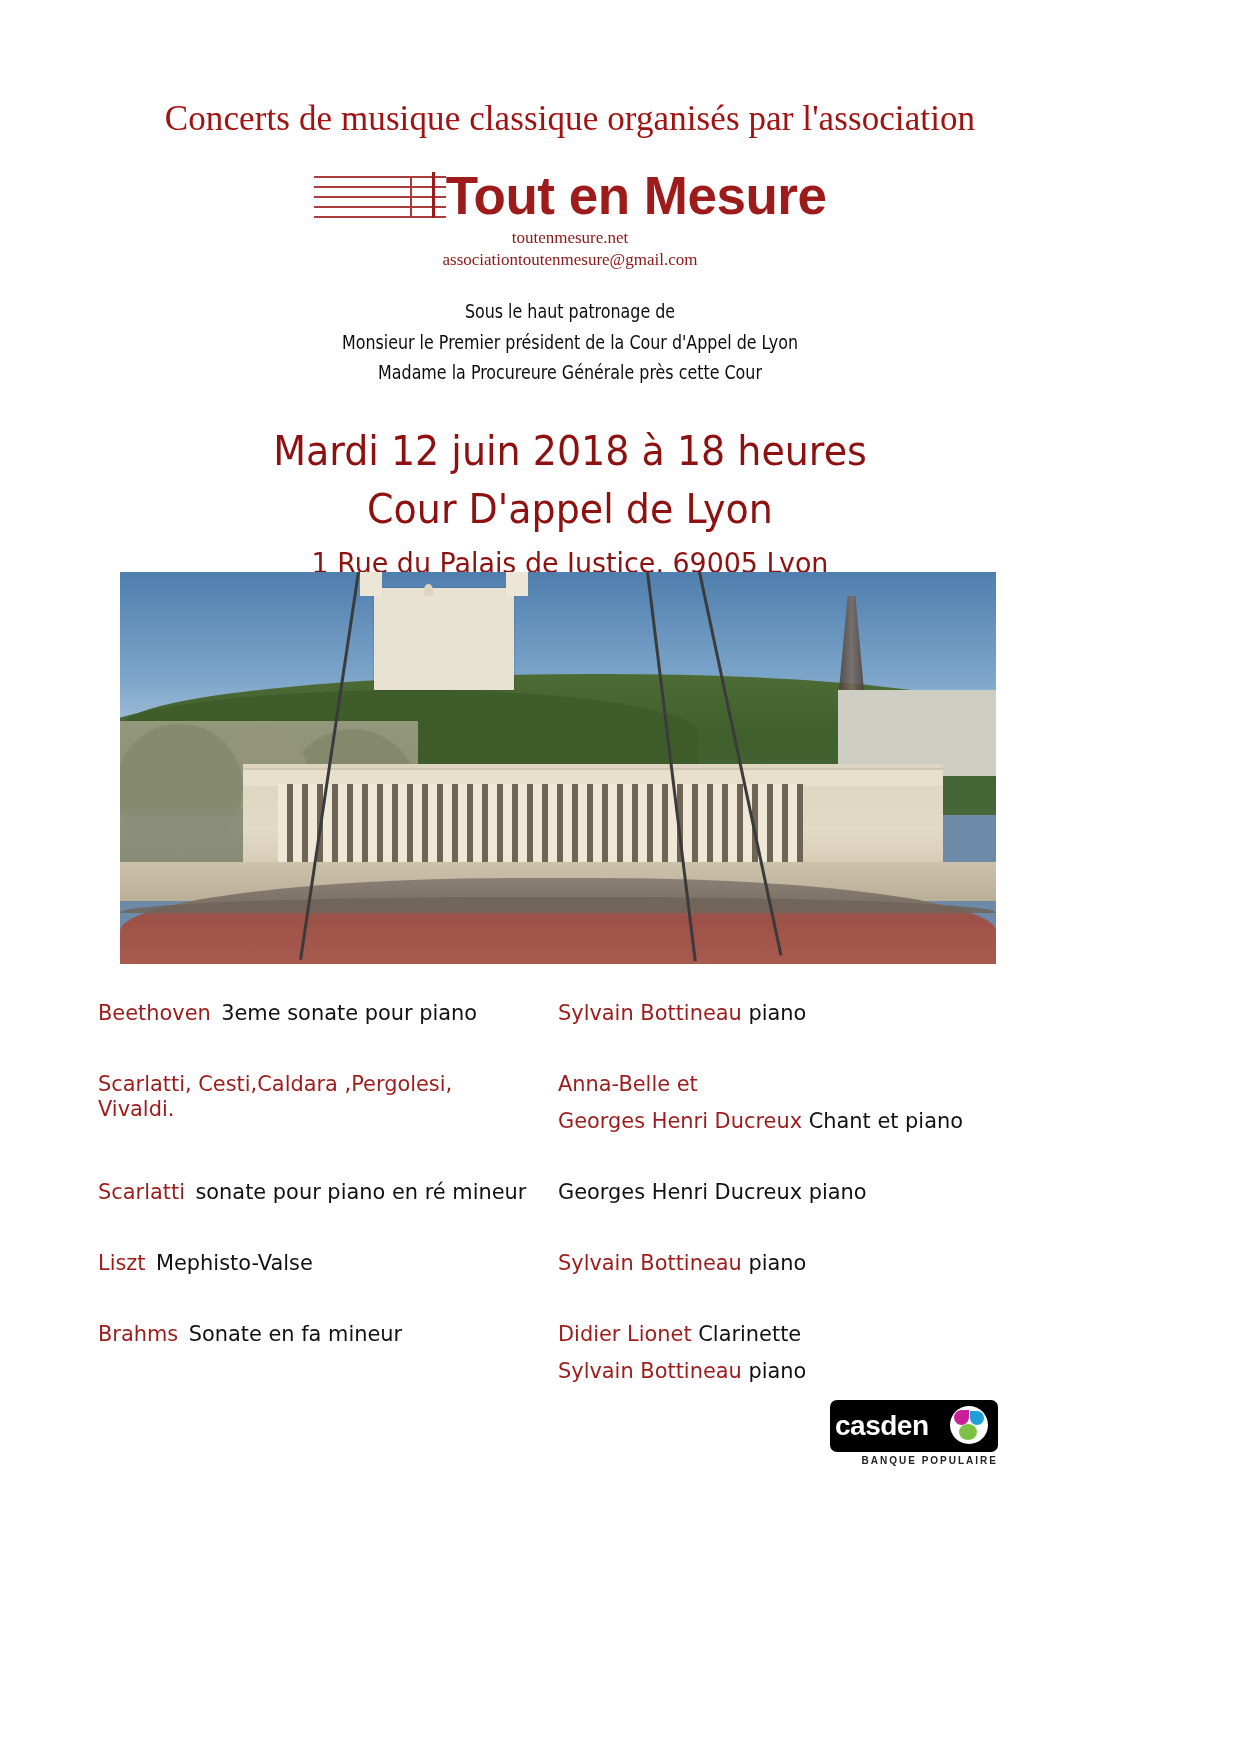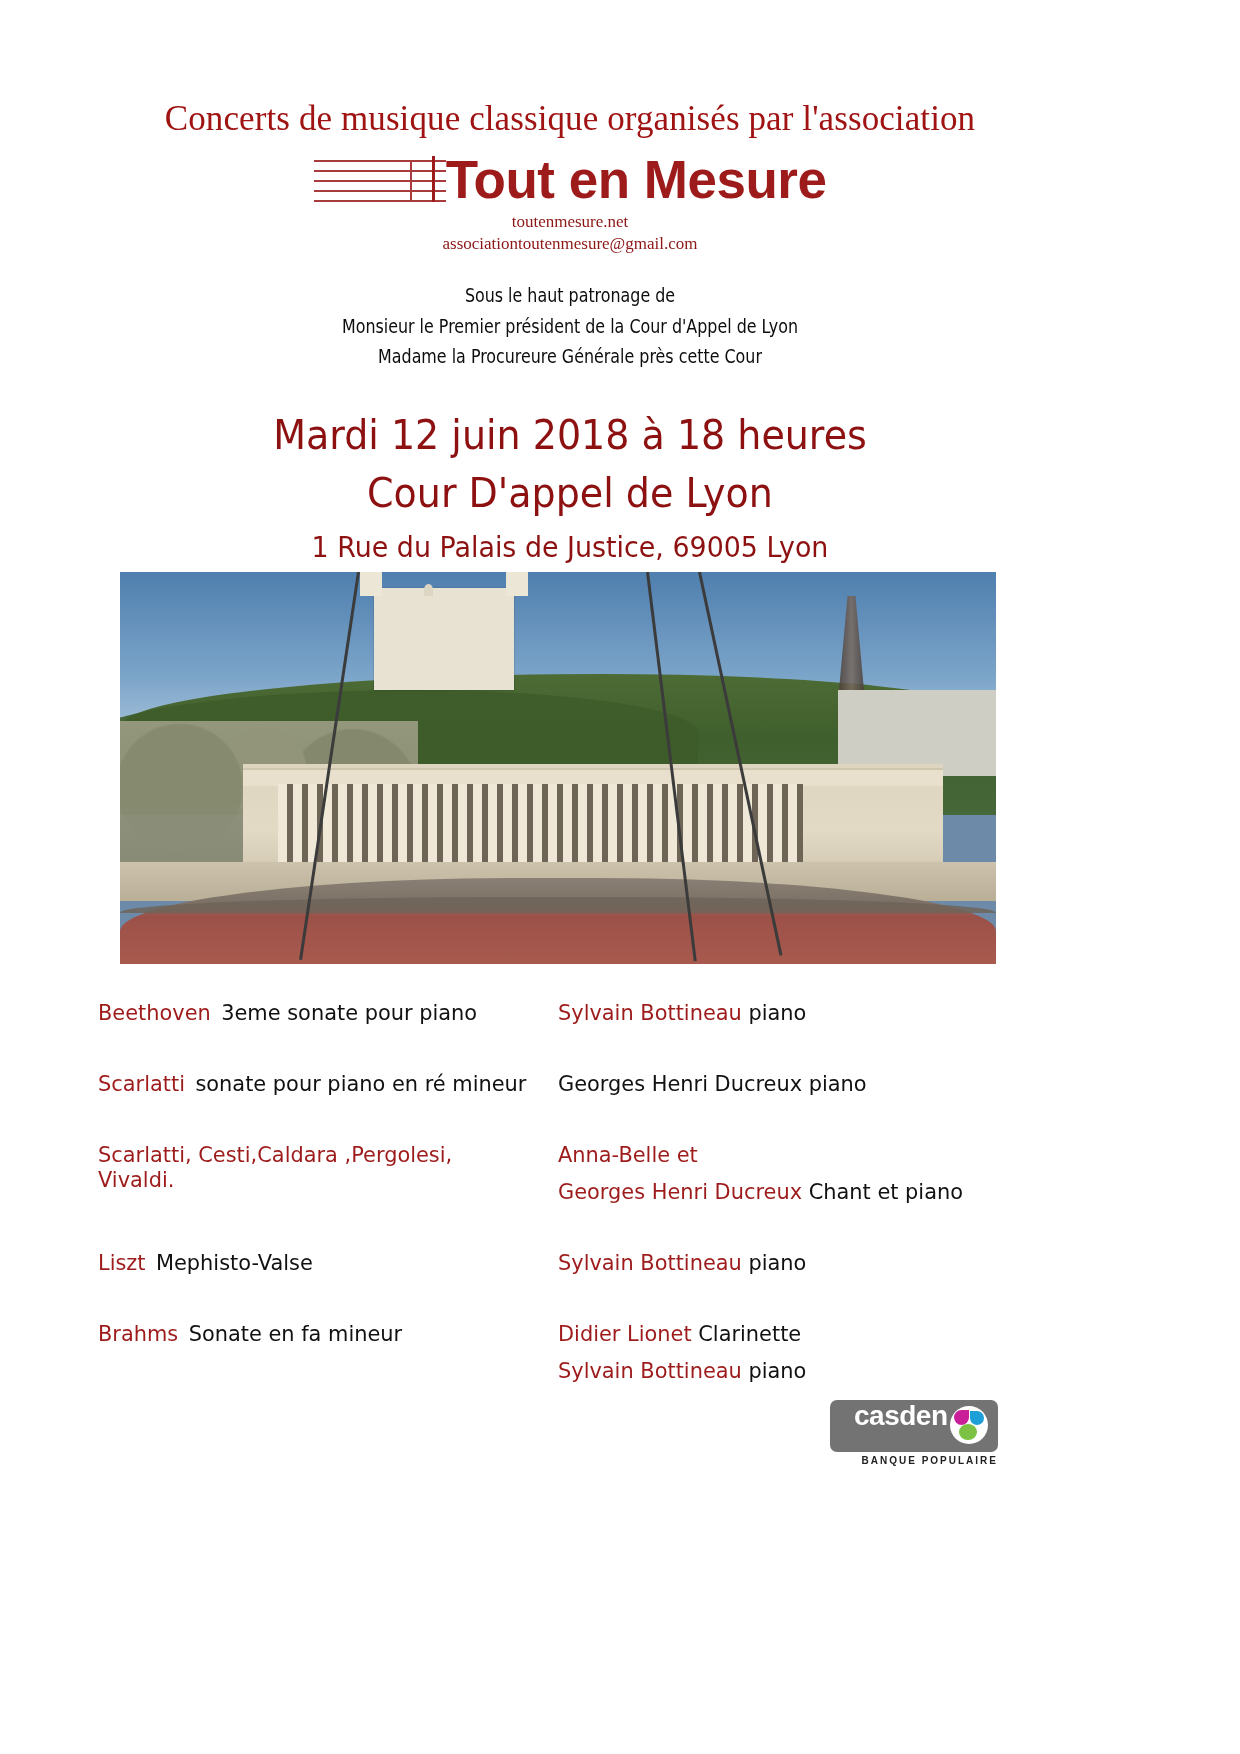--- a/index.html
+++ b/index.html
@@ -33,21 +33,21 @@
     padding-top: 100px;
     line-height: 1.1;
     white-space: nowrap;
   }
 
   
   .logo-row {
     display: flex;
     align-items: center;
     justify-content: center;
-    margin-top: 10px;
+    margin-top: 26px;
     height: 62px;
   }
   .staff {
     position: relative;
     width: 132px;
     height: 44px;
     margin-right: 0px;
     margin-top: 4px;
   }
   .staff .ln {
@@ -264,25 +264,25 @@
   .blk { color: #111111; }
   .pad { padding-left: 4px; }
 
   
   .casden {
     position: absolute;
     left: 830px;
     top: 1400px;
     width: 168px;
     height: 52px;
-    background: #737373;
+    background: #000000;
     border-radius: 7px;
     display: flex;
-    align-items: flex-start;
-    padding-left: 24px;
+    align-items: center;
+    padding-left: 5px;
     box-sizing: border-box;
   }
   .casden-word {
     font-family: "Liberation Sans", sans-serif;
     font-size: 28px;
     font-weight: bold;
     color: #ffffff;
     letter-spacing: -0.5px;
   }
   .casden-mark {
@@ -386,34 +386,34 @@
       <div class="pleft">
         <span class="red">Beethoven</span><span class="blk pad"> 3eme sonate pour piano</span>
       </div>
       <div class="pright">
         <span class="red">Sylvain Bottineau</span><span class="blk"> piano</span>
       </div>
     </div>
 
     <div class="prow">
       <div class="pleft">
-        <span class="red">Scarlatti</span><span class="blk pad"> sonate pour piano en ré mineur</span>
-      </div>
-      <div class="pright">
-        <span class="red"></span><span class="blk"> Georges Henri Ducreux piano</span>
-      </div>
-    </div>
-
-    <div class="prow">
-      <div class="pleft">
         <span class="red">Scarlatti, Cesti,Caldara ,Pergolesi, Vivaldi.</span><span class="blk pad"></span>
       </div>
       <div class="pright">
         <span class="red">Anna-Belle et</span><span class="blk"></span>
         <span class="subline"><span class="red">Georges Henri Ducreux</span><span class="blk"> Chant et piano</span></span>
+      </div>
+    </div>
+
+    <div class="prow">
+      <div class="pleft">
+        <span class="red">Scarlatti</span><span class="blk pad"> sonate pour piano en ré mineur</span>
+      </div>
+      <div class="pright">
+        <span class="red"></span><span class="blk"> Georges Henri Ducreux piano</span>
       </div>
     </div>
 
     <div class="prow">
       <div class="pleft">
         <span class="red">Liszt</span><span class="blk pad"> Mephisto-Valse</span>
       </div>
       <div class="pright">
         <span class="red">Sylvain Bottineau</span><span class="blk"> piano</span>
       </div>

